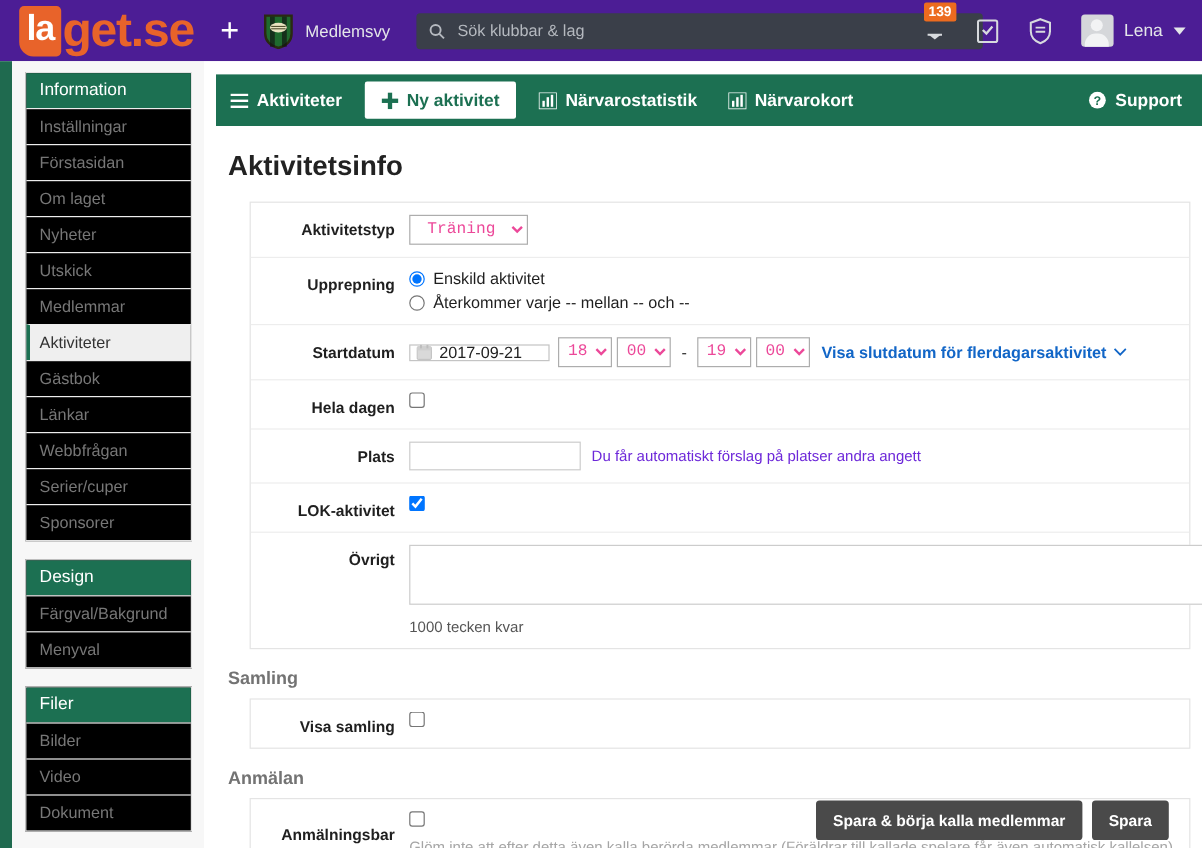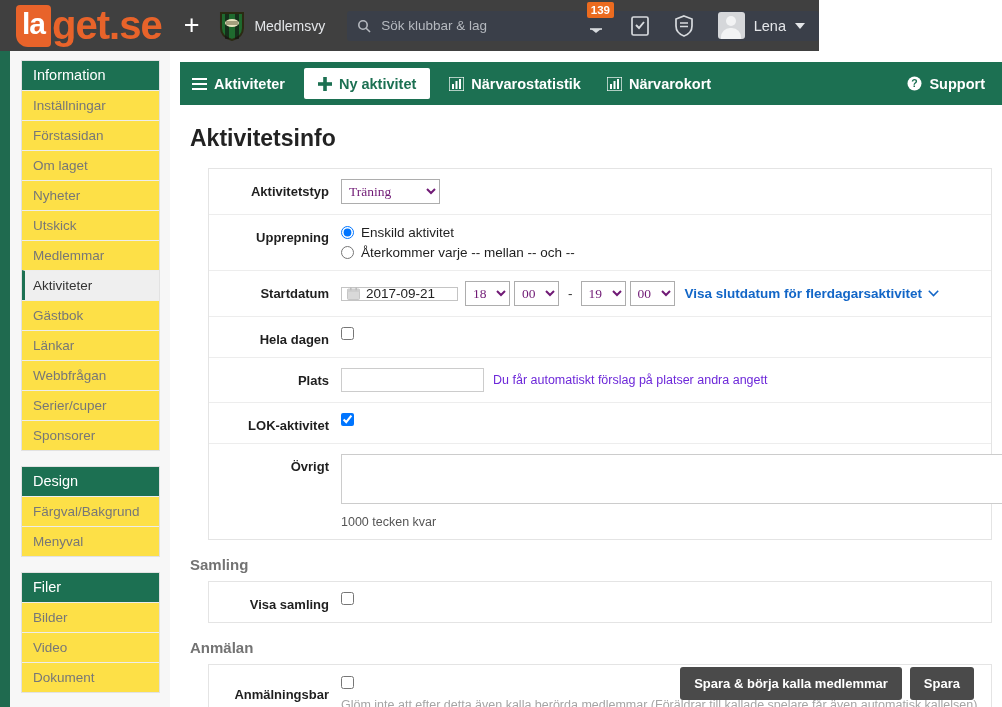--- a/index.html
+++ b/index.html
@@ -6,22 +6,22 @@
   html, body {
     margin: 0; padding: 0;
     width: 1002px; height: 707px;
     font-family: "Liberation Sans", sans-serif;
     background: #ffffff;
     overflow: hidden;
   }
   
   #topbar {
     position: absolute; top: 0; left: 0;
-    width: 819px; height: 51px;
-    background: #404040;
+    width: 1002px; height: 51px;
+    background: #4c1d95;
     display: flex; align-items: center;
   }
   #logo {
     margin-left: 16px;
     display: flex; align-items: center;
     height: 38px;
   }
   .logo-badge {
     position: relative;
     background: #e8632a;
@@ -100,21 +100,21 @@
     background: #1f6a4f;
   }
   
   #sidebar {
     position: absolute; left: 10px; top: 51px;
     width: 160px; height: 656px;
     background: #f7f7f7;
     padding: 9px 10px 0 11px;
   }
   .menu-block {
-    background: #fde047;
+    background: #000000;
     border: 1px solid #e2e2e2;
     margin-bottom: 15px;
   }
   .menu-head {
     background: #1c7052;
     color: #ffffff;
     font-size: 14.5px;
     padding: 6px 0 7px 11px;
     font-weight: normal;
   }
@@ -191,27 +191,28 @@
     text-align: right;
     font-size: 13px;
     font-weight: bold;
     color: #1f1f1f;
     padding-right: 12px;
     padding-top: 5px;
     flex: 0 0 132px;
   }
   .fctrl { flex: 1; display: flex; align-items: center; flex-wrap: wrap; }
   select.nat {
-    font-family: Liberation Serif, serif;
+    font-family: Liberation Mono, monospace;
     font-size: 13.5px;
-    color: #701a75;
+    color: #ec4899;
     height: 25px;
     border: 1px solid #adadad;
     background: #ffffff;
     padding: 1px 3px;
+    text-align: center;
   }
   #sel-type { width: 99px; }
   .sel-time { width: 45px; margin-right: 4px; }
   .radio-line {
     display: flex; align-items: center;
     font-size: 13.5px; color: #1f1f1f;
     margin-bottom: 5px;
   }
   .radio-line:last-child { margin-bottom: 0; }
   input[type=radio], input[type=checkbox] { margin: 0 7px 0 0; }

